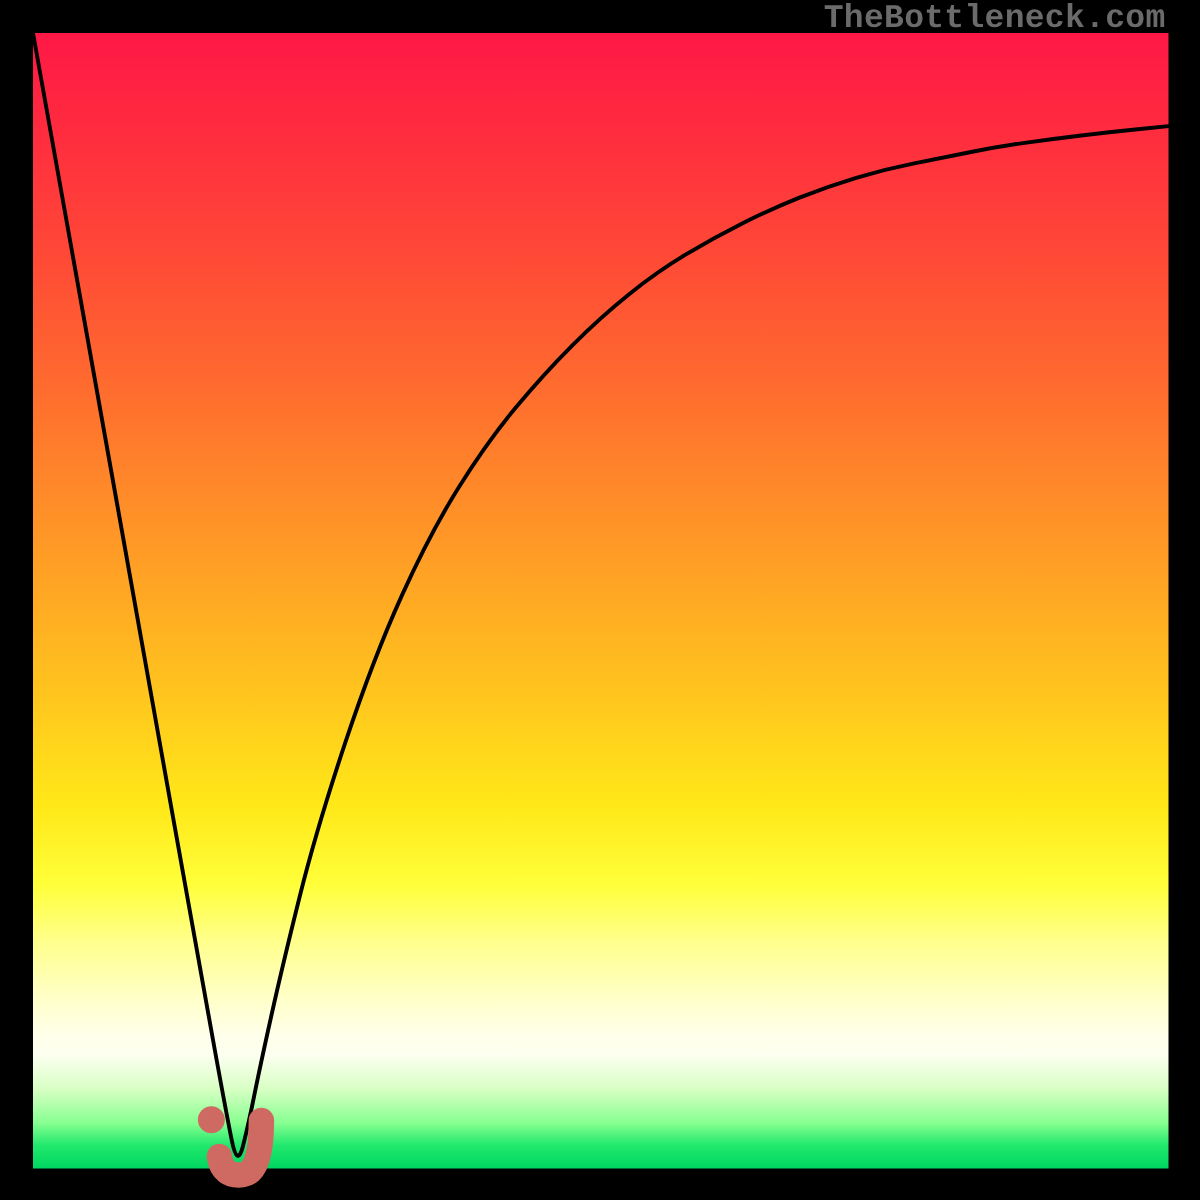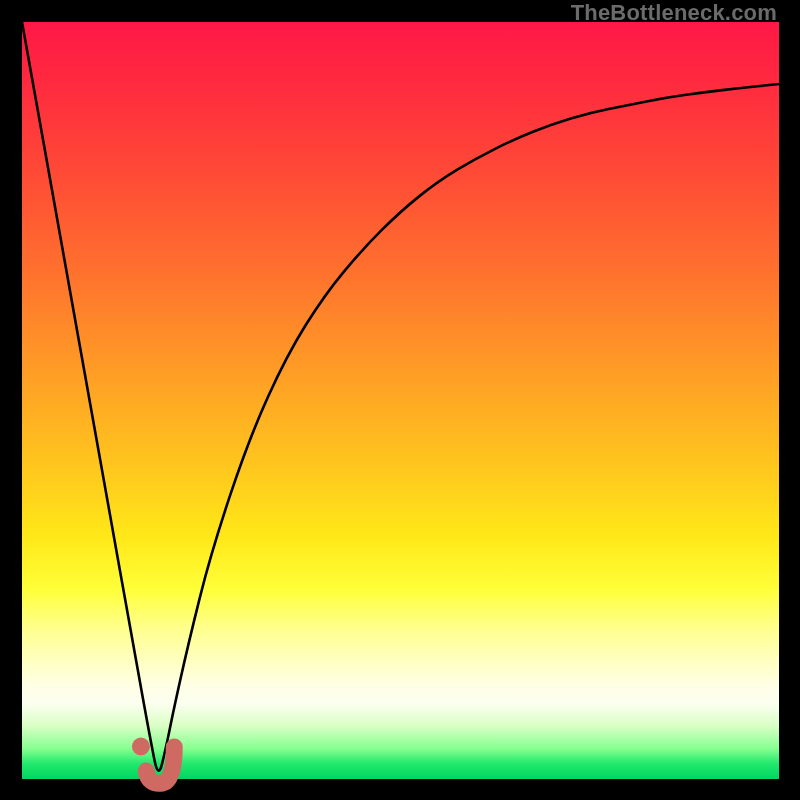--- a/index.html
+++ b/index.html
@@ -40,21 +40,21 @@
       #d8ffc4 93%,
       #86ff90 96%,
       #20e86c 98%,
       #00d661 100%
     );
   }
   .watermark {
     position: absolute;
     top: 0px;
     right: 23px;
-    font-family: Liberation Sans, sans-serif;
+    font-family: Liberation Mono, monospace;
     font-size: 22px;
     font-weight: 600;
     color: #6b6b6b;
     letter-spacing: 0.2px;
   }
   svg.curves {
     position: absolute;
     left: 22px;
     top: 22px;
     width: 757px;

